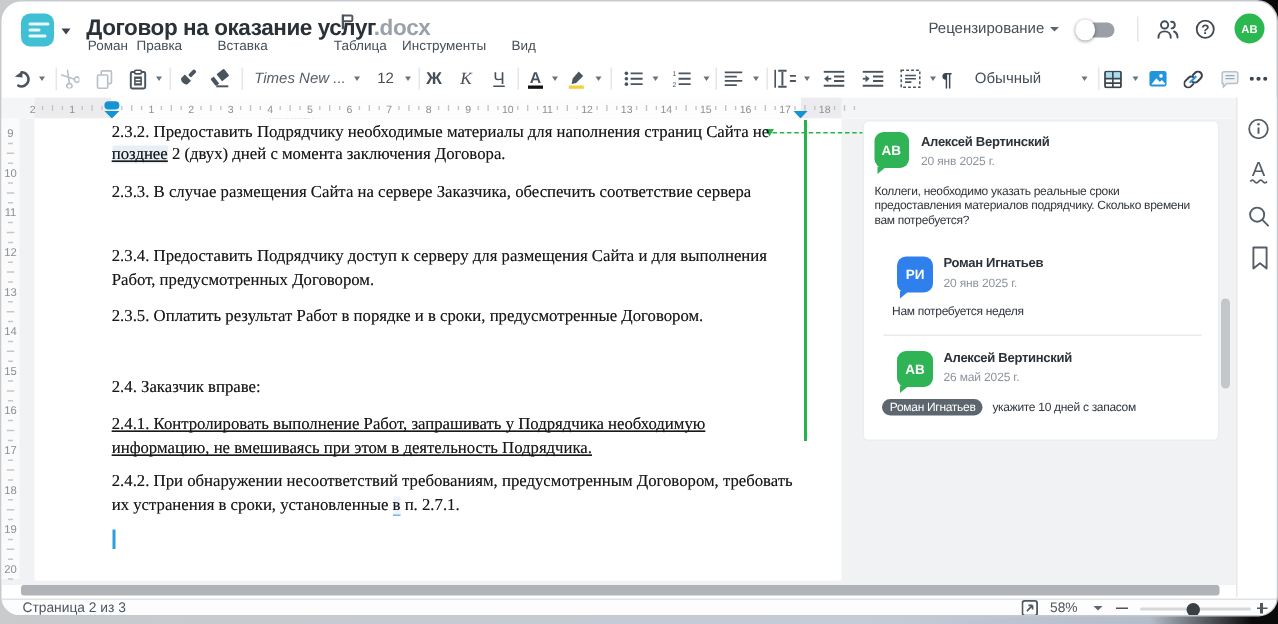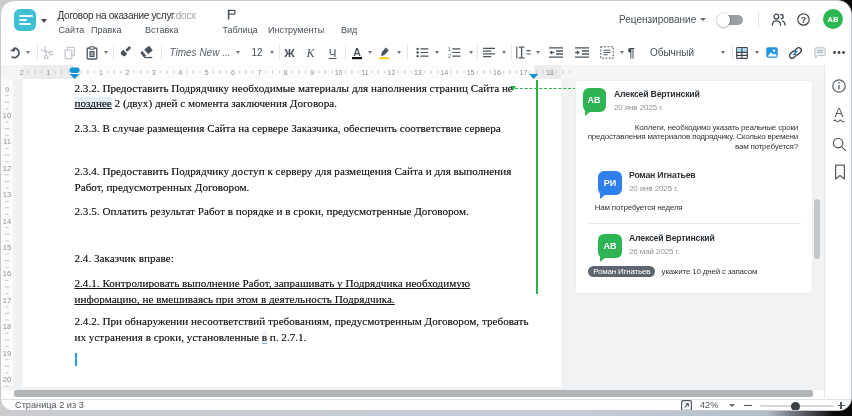--- a/index.html
+++ b/index.html
@@ -5,21 +5,21 @@
   * { margin:0; padding:0; box-sizing:border-box; }
   html,body { width:852px; height:416px; overflow:hidden; }
   body { background:linear-gradient(90deg,#c9cbcd 0%,#c4ccd8 68%,#b3bcc9 90%,#0a0a0a 98%); font-family:"Liberation Sans", sans-serif; }
   .window { position:absolute; left:0; top:0; width:852px; height:411px; background:#fff; border-radius:14px 14px 13px 13px; overflow:hidden; border:1px solid #c6cacf; }
   .abs { position:absolute; }
   svg { display:block; }
   
   .logo { position:absolute; left:13px; top:8px; width:22px; height:22px; background:#3fc0d4; border-radius:6px; }
   .logo i { position:absolute; left:4.5px; background:#eafcfd; height:1.7px; border-radius:1px; display:block; }
   .caret { width:0; height:0; border-left:3px solid transparent; border-right:3px solid transparent; border-top:3.8px solid #5c666f; display:inline-block; }
-  .title { position:absolute; left:56.5px; top:8.5px; font-size:10px; font-weight:normal; color:#2a3137; letter-spacing:-0.28px; }
+  .title { position:absolute; left:56.5px; top:8.5px; font-size:15px; font-weight:bold; color:#2a3137; letter-spacing:-0.28px; }
   .title .ext { color:#9aa1a8; }
   .menu { position:absolute; top:23.5px; left:0; font-size:9px; color:#454f59; height:12px; }
   .menu span { position:absolute; top:0; white-space:nowrap; }
   
   .tb { position:absolute; top:40px; left:0; width:852px; height:24px; }
   .tb .it { position:absolute; top:0; height:23px; display:flex; align-items:center; justify-content:center; }
   .sep { position:absolute; top:4px; width:1px; height:15px; background:#e4e7ea; }
   .tbtxt { font-size:10px; color:#454f59; white-space:nowrap; }
   
   .hruler { position:absolute; top:64px; left:0; width:823px; height:14px; }
@@ -27,21 +27,21 @@
   
   .docarea { position:absolute; top:78px; left:0; width:823px; height:311px; background:#f1f2f4; }
   .page { position:absolute; left:22px; top:0; width:538px; height:308px; background:#fff; }
   .doc { font-family:"Liberation Serif", serif; font-size:11.17px; color:#191919; text-decoration-skip-ink:none; text-shadow:0 0 0.35px rgba(20,20,20,0.55); }
   .para { position:absolute; left:73.5px; width:459px; text-align:left; line-height:15.7px; }
   
   
   .card { position:absolute; left:575px; top:80px; width:236px; height:212px; background:#fff; border-radius:3px; box-shadow:0 0 0 1px #ecedef; }
   .cname { font-size:8.7px; font-weight:bold; color:#2b3238; letter-spacing:-0.2px; white-space:nowrap; }
   .cdate { font-size:8px; color:#8d949b; letter-spacing:-0.1px; }
-  .cbody { font-size:8px; color:#30363c; line-height:9.6px; letter-spacing:-0.2px;text-align:right; }
+  .cbody { font-size:8px; color:#30363c; line-height:9.6px; letter-spacing:-0.2px; }
   .av { position:absolute; width:23px; height:24px; border-radius:6px; color:#fff; font-size:9px; font-weight:bold; display:flex; align-items:center; justify-content:center; }
   .av:after { content:""; position:absolute; left:2px; bottom:-4px; width:0; height:0; border-left:0px solid transparent; border-right:6px solid transparent; border-top:5px solid; }
   .av.g { background:#2eb455; } .av.g:after { border-top-color:#2eb455; }
   .av.b { background:#2f80ed; } .av.b:after { border-top-color:#2f80ed; }
   
   .sidebar { position:absolute; left:823px; top:64px; width:29px; height:333px; background:#fff; border-left:1px solid #e6e8ea; }
   
   .status { position:absolute; left:0; top:397.5px; width:852px; height:13px; background:#fdfdfe; border-top:1px solid #dfe2e5; font-size:9.2px; color:#4e565e; }
 </style>
 </head>
@@ -53,21 +53,21 @@
       <i style="top:10.2px;width:8px;"></i>
       <i style="top:14.2px;width:12px;"></i>
     </div>
   <span class="caret abs" style="left:40px;top:17.5px;border-left-width:3.2px;border-right-width:3.2px;border-top-width:4px;border-top-color:#3c454e;"></span>
   <div class="title">Договор на оказание услуг<span class="ext">.docx</span></div>
   <svg class="abs" style="left:225.5px;top:7.5px;" width="10" height="11" viewBox="0 0 10 11">
       <path d="M1.6 0.8 v9.7" stroke="#4c555e" stroke-width="1.5"></path>
       <path d="M1.6 1.3 h5.3 q1 0 1 0.6 l0 2.6 q0 0.6 -1 0.6 h-5.3 Z" fill="none" stroke="#4c555e" stroke-width="1.3"></path>
     </svg>
   <div class="menu">
-    <span style="left:57.5px;">Сайта</span>
+    <span style="left:57.5px;">Роман</span>
     <span style="left:90px;">Правка</span>
     <span style="left:144px;">Вставка</span>
     <span style="left:178px;margin-top:48px;">Формат</span>
     <span style="left:221.5px;">Таблица</span>
     <span style="left:267px;">Инструменты</span>
     <span style="left:340px;">Вид</span>
     <span style="left:371px;margin-top:44px;">Справка</span>
   </div>
   <div class="abs" style="left:618px;top:12.5px;font-size:10px;color:#454f59;">Рецензирование</div>
   <span class="caret abs" style="left:699px;top:17px;"></span>
@@ -568,21 +568,21 @@
 
   <div class="abs" style="left:13px;top:389px;width:799px;height:7px;background:#b0b3b7;border-radius:2px;"></div>
 
   <div class="status">
     <div class="abs" style="left:14px;top:0.8px;">Страница 2 из 3</div>
     <div class="abs" style="left:91px;top:0.8px;margin-top:25px;">Все изменения сохранены</div>
     <svg class="abs" style="left:680px;top:0.4px;" width="11" height="11" viewBox="0 0 11 11">
         <rect x="0.6" y="0.6" width="9.8" height="9.8" rx="1.5" fill="none" stroke="#4e565e" stroke-width="1.2"></rect>
         <path d="M3.6 7.4 L7.4 3.6 M7.4 3.6 h-2.8 M7.4 3.6 v2.8" stroke="#4e565e" stroke-width="1.1" fill="none"></path>
       </svg>
-    <div class="abs" style="left:699px;top:0.8px;">42%</div>
+    <div class="abs" style="left:699px;top:0.8px;">58%</div>
     <span class="caret abs" style="left:728px;top:4.2px;"></span>
     <div class="abs" style="left:743px;top:5.4px;width:8px;height:1.6px;background:#4e565e;"></div>
     <div class="abs" style="left:759px;top:5.7px;width:74px;height:1.6px;background:#d6d8da;border-radius:1px;"></div>
     <div class="abs" style="left:790px;top:2px;width:9px;height:9px;background:#3b4045;border-radius:50%;"></div>
     <div class="abs" style="left:836.5px;top:5.5px;width:7px;height:1.4px;background:#4e565e;"></div>
     <div class="abs" style="left:839.3px;top:2.7px;width:1.4px;height:7px;background:#4e565e;"></div>
   </div>
 </div>
 
 </body></html>

